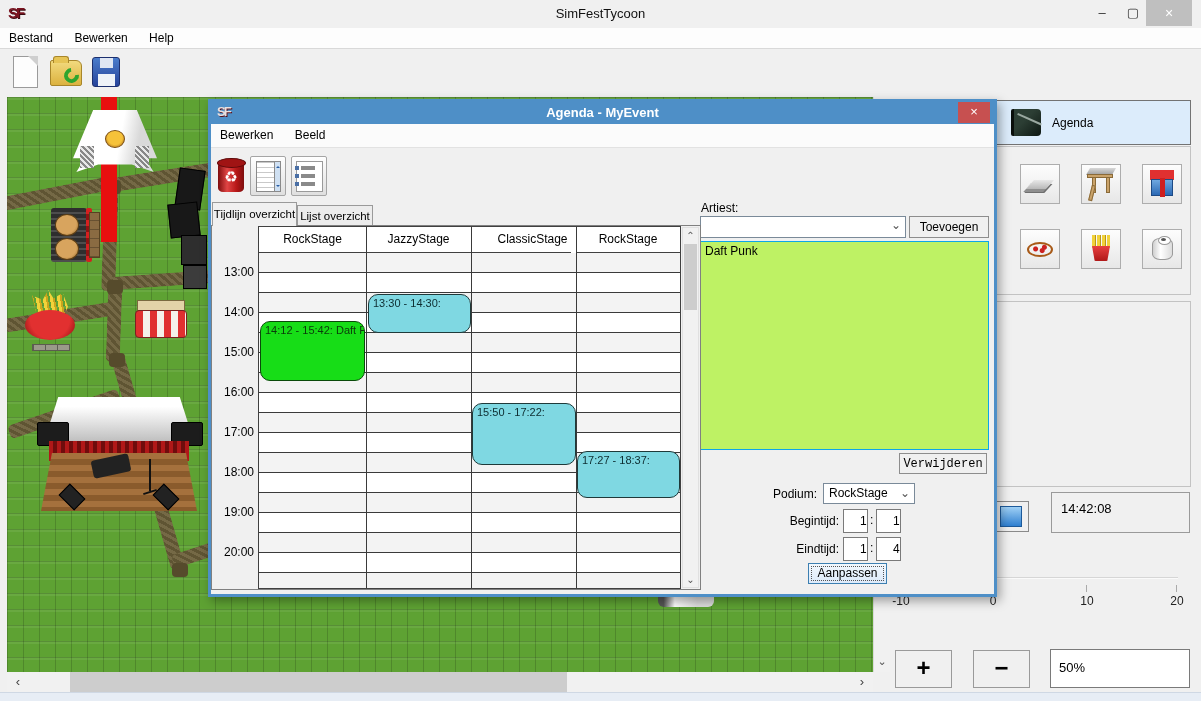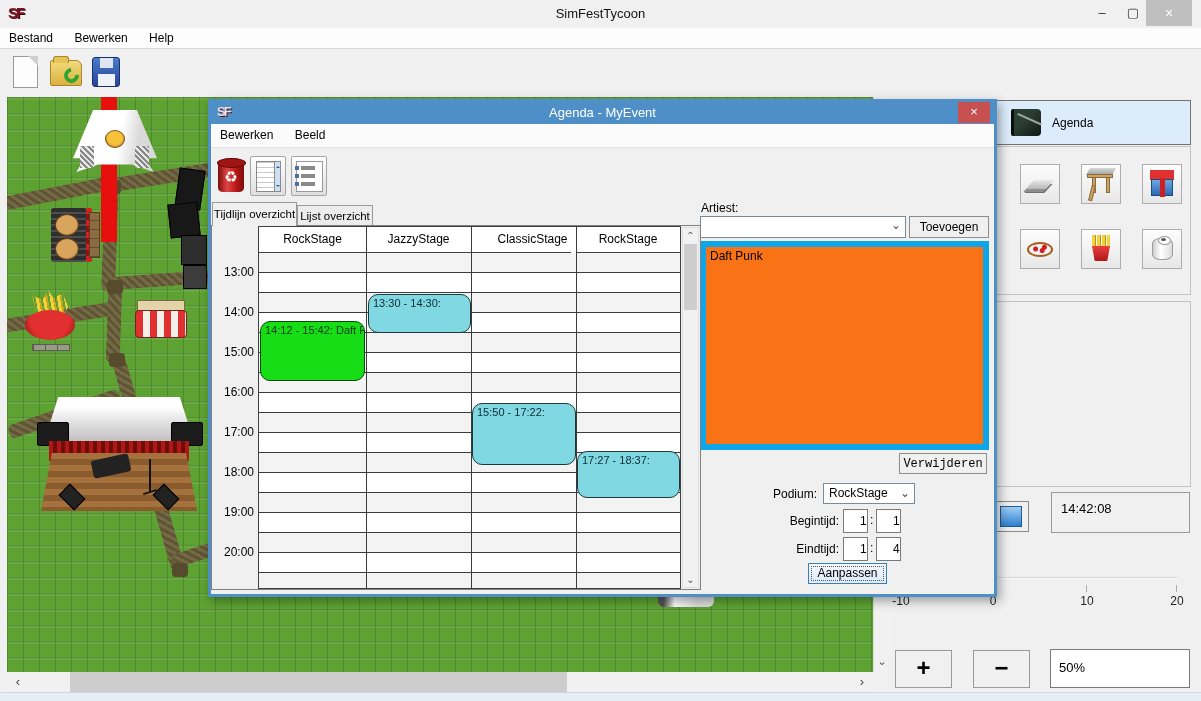--- a/index.html
+++ b/index.html
@@ -125,21 +125,21 @@
   .slider-track { left:900px; top:577px; width:278px; height:2px; background:#d6d6d6; border-bottom:1px solid #fafafa; }
   .tick { top:585px; width:1px; height:7px; background:#aaa; }
   .slider-label { top:594px; width:34px; text-align:center; font-size:12px; color:#222; }
   .zoom-btn { top:650px; width:57px; height:38px; background:#f0f0f0; border:1px solid #9a9a9a; text-align:center; font-size:24px; font-weight:bold; line-height:34px; }
   .zoom-box { left:1050px; top:649px; width:140px; height:39px; background:#fff; border:1px solid #7a7a7a; font-size:13px; padding:10px 0 0 8px; }
 
   
   .dialog { left:208px; top:99px; width:789px; height:498px; background:#f0f0f0; border:3px solid #4e8fc7; z-index:10; box-shadow:3px 4px 10px rgba(0,0,0,.35); }
   .dlg-titlebar { left:0; top:0; width:783px; height:22px; background:#4e8fc7; }
   .dlg-logo { left:6px; top:2px; font-weight:bold; font-size:13px; color:#fff; letter-spacing:-2px; text-shadow:1px 1px 0 #5a0d16; color:#e8e0e0; }
-  .dlg-title { left:0; top:0; width:783px; text-align:center; line-height:22px; font-size:13px; color:#fff; }
+  .dlg-title { left:0; top:0; width:783px; text-align:center; line-height:22px; font-size:13px; color:#fff;font-weight:bold; }
   .dlg-close { right:4px; top:0; width:32px; height:21px; background:#c75050; color:#fff; text-align:center; line-height:20px; font-size:13px; }
   .dlg-menubar { left:0; top:22px; width:783px; height:24px; background:#fbfbfb; border-bottom:1px solid #e2e2e2; font-size:12px; }
   .dlg-menubar span { display:inline-block; padding:0 9px; line-height:23px; }
   .dlg-toolbar { left:0; top:46px; width:783px; height:50px; }
   .trash-icon { left:7px; top:60px; width:26px; height:30px; background:linear-gradient(90deg,#7e0d0d,#e04545 35%,#b81818 70%,#7e0d0d); border-radius:5px/4px; color:#fff; text-align:center; line-height:30px; font-size:15px; }
   .trash-icon::before { content:""; position:absolute; left:-1px; top:-4px; width:27px; height:8px; background:#a01414; border:1px solid #5e0a0a; border-radius:50%; }
   .tool-btn { width:36px; height:40px; background:linear-gradient(#ffffff,#dfdfdf); border:1px solid #a5a5a5; border-radius:2px; }
   .details-btn { left:39px; top:54px; }
   .details-btn .pane { position:absolute; left:5px; top:4px; width:19px; height:31px; background:#fff; border:1px solid #8a8a8a;
     background-image:repeating-linear-gradient(#c9c9c9 0 1px, transparent 1px 5px); }
@@ -167,21 +167,21 @@
   .ev-cyan { background:#7fd8e2; color:#0d2c30; }
   .ev-green { background:#17dd17; border-color:#0a4a0a; color:#0b3a0b; }
   .tl-scroll { position:absolute; left:470px; top:1px; width:17px; height:361px; background:#f1f1f1; border:1px solid #e0e0e0; }
   .tl-scroll .arr { position:absolute; left:0; width:15px; text-align:center; font-size:10px; color:#555; }
   .tl-scroll .thumb { position:absolute; left:1px; top:16px; width:13px; height:66px; background:#cdcdcd; }
 
   .dlg-label { font-size:12px; }
   .combo { background:#fff; border:1px solid #7a8a99; font-size:12px; padding:2px 18px 0 5px; }
   .combo .caret { position:absolute; right:4px; top:1px; font-size:12px; color:#555; }
   .btn { background:#f0f0f0; border:1px solid #8d8d8d; text-align:center; font-size:12px; }
-  .listbox { background:#f97316; border:6px solid #0ea5e9; font-size:12px; padding:2px 4px; }
+  .listbox { background:#bef264; border:1px solid #0ea5e9; font-size:12px; padding:2px 4px; }
   .num-input { position:absolute; width:25px; height:24px; background:#fff; border:1px solid #7a7a7a; text-align:left; padding-left:16px; font-size:12px; font-family:"Liberation Sans",sans-serif; }
   .apply-btn { background:linear-gradient(#f2f8fd,#dceafa); border:1px solid #3c7fb1; outline:1px dotted #555; outline-offset:-4px; font-size:12px; text-align:center; line-height:19px; }
   .r-label { position:absolute; text-align:right; font-size:12px; }
 </style>
 </head>
 <body>
 
 <div class="abs titlebar">
   <div class="abs app-logo">SF</div>
   <div class="abs app-title">SimFestTycoon</div>

